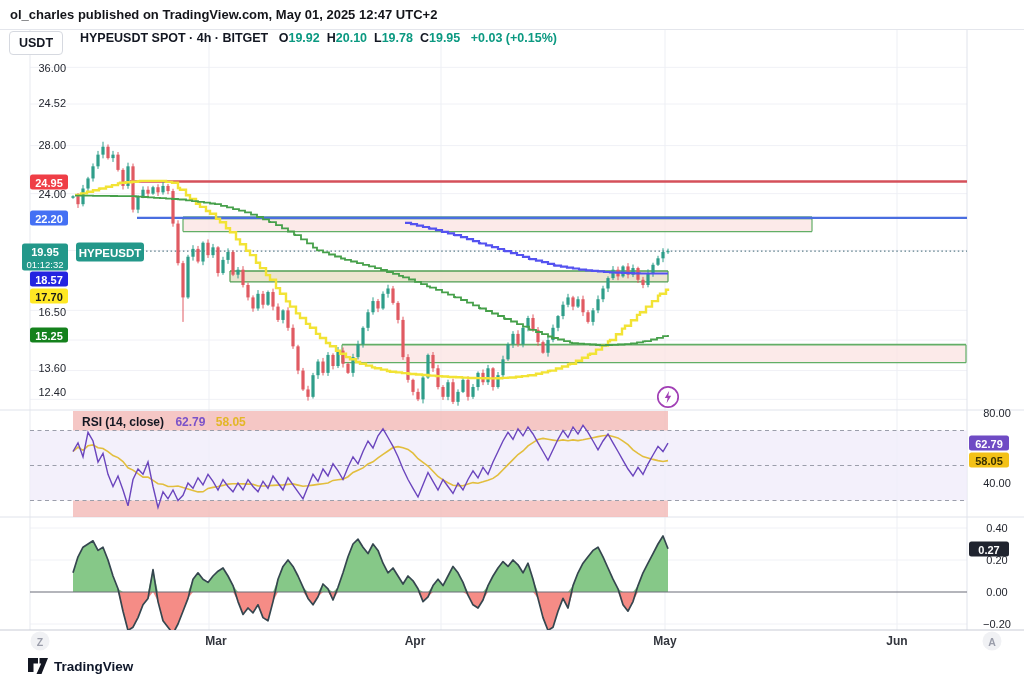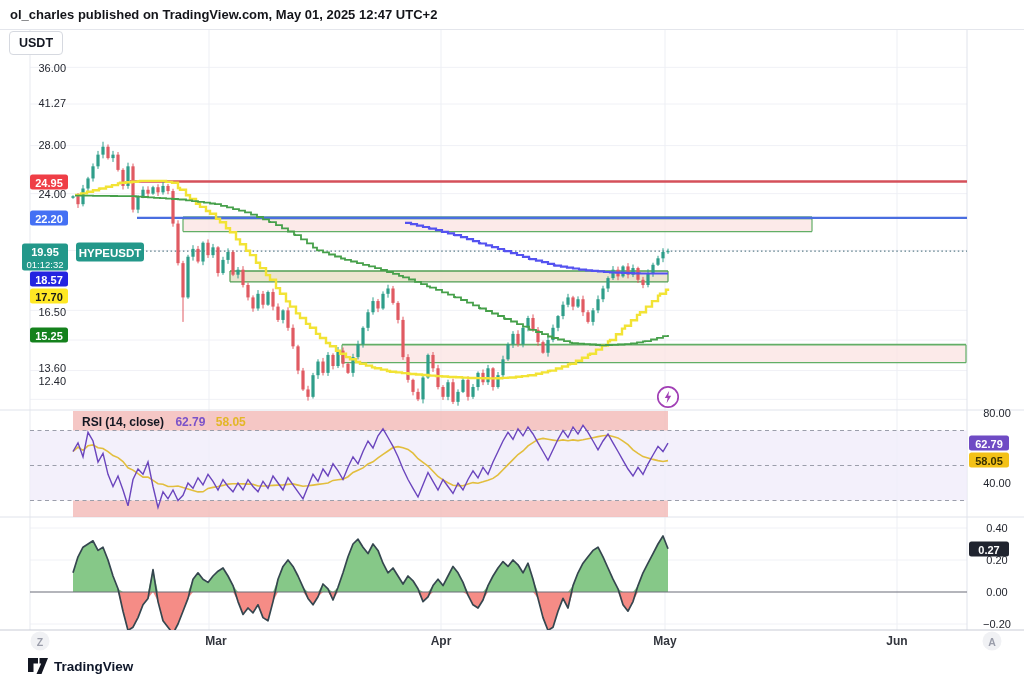--- a/index.html
+++ b/index.html
@@ -364,20 +364,25 @@
       <g clip-path="url(#clipCmf)">
         <path d="M73 592 L73 572.8 L78 556.8 L83 547.2 L88 544.0 L93 540.8 L98 550.4 L103 547.2 L108 560.0 L113 576.0 L118 588.8 L123 592.0 L128 592.0 L133 592.0 L138 592.0 L143 592.0 L148 592.0 L153 569.6 L158 592.0 L163 592.0 L168 592.0 L173 592.0 L178 592.0 L183 592.0 L188 592.0 L193 579.2 L198 572.8 L203 579.2 L208 582.4 L213 576.0 L218 571.2 L223 568.0 L228 576.0 L233 585.6 L238 592.0 L243 592.0 L248 592.0 L253 592.0 L258 592.0 L263 592.0 L268 592.0 L273 592.0 L278 579.2 L283 566.4 L288 560.0 L293 566.4 L298 576.0 L303 587.2 L308 592.0 L313 592.0 L318 592.0 L323 584.0 L328 588.8 L333 592.0 L338 587.2 L343 572.8 L348 556.8 L353 544.0 L358 539.2 L363 547.2 L368 553.6 L373 544.0 L378 550.4 L383 563.2 L388 572.8 L393 568.0 L398 576.0 L403 584.0 L408 576.0 L413 580.8 L418 588.8 L423 592.0 L428 592.0 L433 585.6 L438 579.2 L443 585.6 L448 576.0 L453 566.4 L458 572.8 L463 582.4 L468 592.0 L473 592.0 L478 592.0 L483 592.0 L488 585.6 L493 576.0 L498 568.0 L503 561.6 L508 566.4 L513 560.0 L518 564.8 L523 572.8 L528 563.2 L533 579.2 L538 592.0 L543 592.0 L548 592.0 L553 592.0 L558 592.0 L563 592.0 L568 592.0 L573 585.6 L578 572.8 L583 563.2 L588 556.8 L593 550.4 L598 547.2 L603 556.8 L608 568.0 L613 579.2 L618 588.8 L623 592.0 L628 592.0 L633 592.0 L638 585.6 L643 572.8 L648 563.2 L653 553.6 L658 544.0 L663 536.0 L668 548.8 L668 592 Z" fill="#7fc582" fill-opacity="0.95"></path>
         <path d="M73 592 L73 592.0 L78 592.0 L83 592.0 L88 592.0 L93 592.0 L98 592.0 L103 592.0 L108 592.0 L113 592.0 L118 592.0 L123 611.2 L128 630.4 L133 627.2 L138 617.6 L143 604.8 L148 598.4 L153 592.0 L158 601.6 L163 620.8 L168 627.2 L173 633.6 L178 624.0 L183 611.2 L188 598.4 L193 592.0 L198 592.0 L203 592.0 L208 592.0 L213 592.0 L218 592.0 L223 592.0 L228 592.0 L233 592.0 L238 601.6 L243 614.4 L248 608.0 L253 612.8 L258 604.8 L263 617.6 L268 620.8 L273 601.6 L278 592.0 L283 592.0 L288 592.0 L293 592.0 L298 592.0 L303 592.0 L308 598.4 L313 604.8 L318 596.8 L323 592.0 L328 592.0 L333 600.0 L338 592.0 L343 592.0 L348 592.0 L353 592.0 L358 592.0 L363 592.0 L368 592.0 L373 592.0 L378 592.0 L383 592.0 L388 592.0 L393 592.0 L398 592.0 L403 592.0 L408 592.0 L413 592.0 L418 592.0 L423 601.6 L428 596.8 L433 592.0 L438 592.0 L443 592.0 L448 592.0 L453 592.0 L458 592.0 L463 592.0 L468 595.2 L473 604.8 L478 608.0 L483 600.0 L488 592.0 L493 592.0 L498 592.0 L503 592.0 L508 592.0 L513 592.0 L518 592.0 L523 592.0 L528 592.0 L533 592.0 L538 598.4 L543 617.6 L548 630.4 L553 627.2 L558 611.2 L563 598.4 L568 608.0 L573 592.0 L578 592.0 L583 592.0 L588 592.0 L593 592.0 L598 592.0 L603 592.0 L608 592.0 L613 592.0 L618 592.0 L623 604.8 L628 611.2 L633 601.6 L638 592.0 L643 592.0 L648 592.0 L653 592.0 L658 592.0 L663 592.0 L668 592.0 L668 592 Z" fill="#f4867f" fill-opacity="0.95"></path>
         <line x1="30" y1="592" x2="967" y2="592" stroke="#6a6d78" stroke-width="1.2"></line>
         <path d="M73 572.8 L78 556.8 L83 547.2 L88 544.0 L93 540.8 L98 550.4 L103 547.2 L108 560.0 L113 576.0 L118 588.8 L123 611.2 L128 630.4 L133 627.2 L138 617.6 L143 604.8 L148 598.4 L153 569.6 L158 601.6 L163 620.8 L168 627.2 L173 633.6 L178 624.0 L183 611.2 L188 598.4 L193 579.2 L198 572.8 L203 579.2 L208 582.4 L213 576.0 L218 571.2 L223 568.0 L228 576.0 L233 585.6 L238 601.6 L243 614.4 L248 608.0 L253 612.8 L258 604.8 L263 617.6 L268 620.8 L273 601.6 L278 579.2 L283 566.4 L288 560.0 L293 566.4 L298 576.0 L303 587.2 L308 598.4 L313 604.8 L318 596.8 L323 584.0 L328 588.8 L333 600.0 L338 587.2 L343 572.8 L348 556.8 L353 544.0 L358 539.2 L363 547.2 L368 553.6 L373 544.0 L378 550.4 L383 563.2 L388 572.8 L393 568.0 L398 576.0 L403 584.0 L408 576.0 L413 580.8 L418 588.8 L423 601.6 L428 596.8 L433 585.6 L438 579.2 L443 585.6 L448 576.0 L453 566.4 L458 572.8 L463 582.4 L468 595.2 L473 604.8 L478 608.0 L483 600.0 L488 585.6 L493 576.0 L498 568.0 L503 561.6 L508 566.4 L513 560.0 L518 564.8 L523 572.8 L528 563.2 L533 579.2 L538 598.4 L543 617.6 L548 630.4 L553 627.2 L558 611.2 L563 598.4 L568 608.0 L573 585.6 L578 572.8 L583 563.2 L588 556.8 L593 550.4 L598 547.2 L603 556.8 L608 568.0 L613 579.2 L618 588.8 L623 604.8 L628 611.2 L633 601.6 L638 585.6 L643 572.8 L648 563.2 L653 553.6 L658 544.0 L663 536.0 L668 548.8" fill="none" stroke="#35464f" stroke-width="1.7" stroke-linejoin="round"></path>
       </g>
     </svg>
 
   <div class="abs" id="usdt-btn">USDT</div>
 
+  <div class="abs" id="sym-header">
+    <span>HYPEUSDT SPOT · 4h · BITGET</span>
+    <span id="ohlc-wrap"><span class="k">O</span><span class="val">19.92</span><span class="k">H</span><span class="val">20.10</span><span class="k">L</span><span class="val">19.78</span><span class="k">C</span><span class="val">19.95</span></span>
+    <span class="val" style="margin-left: 7px;">+0.03 (+0.15%)</span>
+  </div>
 
 
   <div class="abs" id="rsi-header">
     <span>RSI (14, close)</span>
     <span id="rsi-v1" style="margin-left: 8px; color: rgb(122, 82, 201);">62.79</span>
     <span id="rsi-v2" style="margin-left: 7px; color: rgb(227, 183, 39);">58.05</span>
   </div>
 
 
   <div class="abs" id="flash-btn">
@@ -395,39 +400,39 @@
   <div class="circle-btn" style="left:992px;top:641px;">A</div>
 
   <div class="abs" id="footer">
     <svg width="20" height="17" viewBox="0 0 20 17">
       <path d="M0 0 H10 V5.5 H5.5 V14 H0 Z" fill="#131722"></path>
       <path d="M11.5 0 H20 L13.5 16 H8.5 L13.2 5.5 H11.5 Z" fill="#131722"></path>
     </svg>
     <span class="brand">TradingView</span>
   </div>
 <div class="ax-label left-lab" style="top: 68px;">36.00</div>
-    <div class="ax-label left-lab" style="top: 103px;">41.27</div>
+    <div class="ax-label left-lab" style="top: 103px;">24.52</div>
     <div class="ax-label left-lab" style="top: 145px;">28.00</div>
     <div class="ax-label left-lab" style="top: 194px;">24.00</div>
     <div class="ax-label left-lab" style="top: 312px;">16.50</div>
     <div class="ax-label left-lab" style="top: 368px;">13.60</div>
-    <div class="ax-label left-lab" style="top: 381px;">12.40</div>
+    <div class="ax-label left-lab" style="top: 392px;">12.40</div>
     <div class="badge left" style="top: 182px; background: rgb(239, 62, 70); color: rgb(255, 255, 255);">24.95</div>
     <div class="badge left" style="top: 218px; background: rgb(68, 112, 244); color: rgb(255, 255, 255);">22.20</div>
     <div class="badge left" style="top: 257px; background: rgb(35, 152, 138); color: rgb(255, 255, 255); width: 46px; left: 22px;">19.95<span class="sub">01:12:32</span></div>
     <div class="badge left" style="top: 279px; background: rgb(36, 36, 224); color: rgb(255, 255, 255);">18.57</div>
     <div class="badge left" style="top: 296px; background: rgb(255, 232, 36); color: rgb(26, 26, 26);">17.70</div>
     <div class="badge left" style="top: 335px; background: rgb(20, 129, 28); color: rgb(255, 255, 255);">15.25</div>
     <div id="sym-flag" class="abs" style="top: 252px;">HYPEUSDT</div>
     <div class="ax-label right-lab" style="top: 413px;">80.00</div>
     <div class="ax-label right-lab" style="top: 483px;">40.00</div>
     <div class="ax-label right-lab" style="top: 528px;">0.40</div>
     <div class="ax-label right-lab" style="top: 560px;">0.20</div>
     <div class="ax-label right-lab" style="top: 592px;">0.00</div>
     <div class="ax-label right-lab" style="top: 624px;">−0.20</div>
     <div class="badge right" style="top: 443px; background: rgb(111, 75, 196); color: rgb(255, 255, 255);">62.79</div>
     <div class="badge right" style="top: 460px; background: rgb(243, 193, 23); color: rgb(58, 49, 0);">58.05</div>
     <div class="badge right" style="top: 549px; background: rgb(32, 36, 47); color: rgb(255, 255, 255);">0.27</div>
     <div class="month-lab" style="left: 216px;">Mar</div>
-    <div class="month-lab" style="left: 441px;">Apr</div>
+    <div class="month-lab" style="left: 415px;">Apr</div>
     <div class="month-lab" style="left: 665px;">May</div>
     <div class="month-lab" style="left: 897px;">Jun</div>
   </div>
 
 </body></html>

